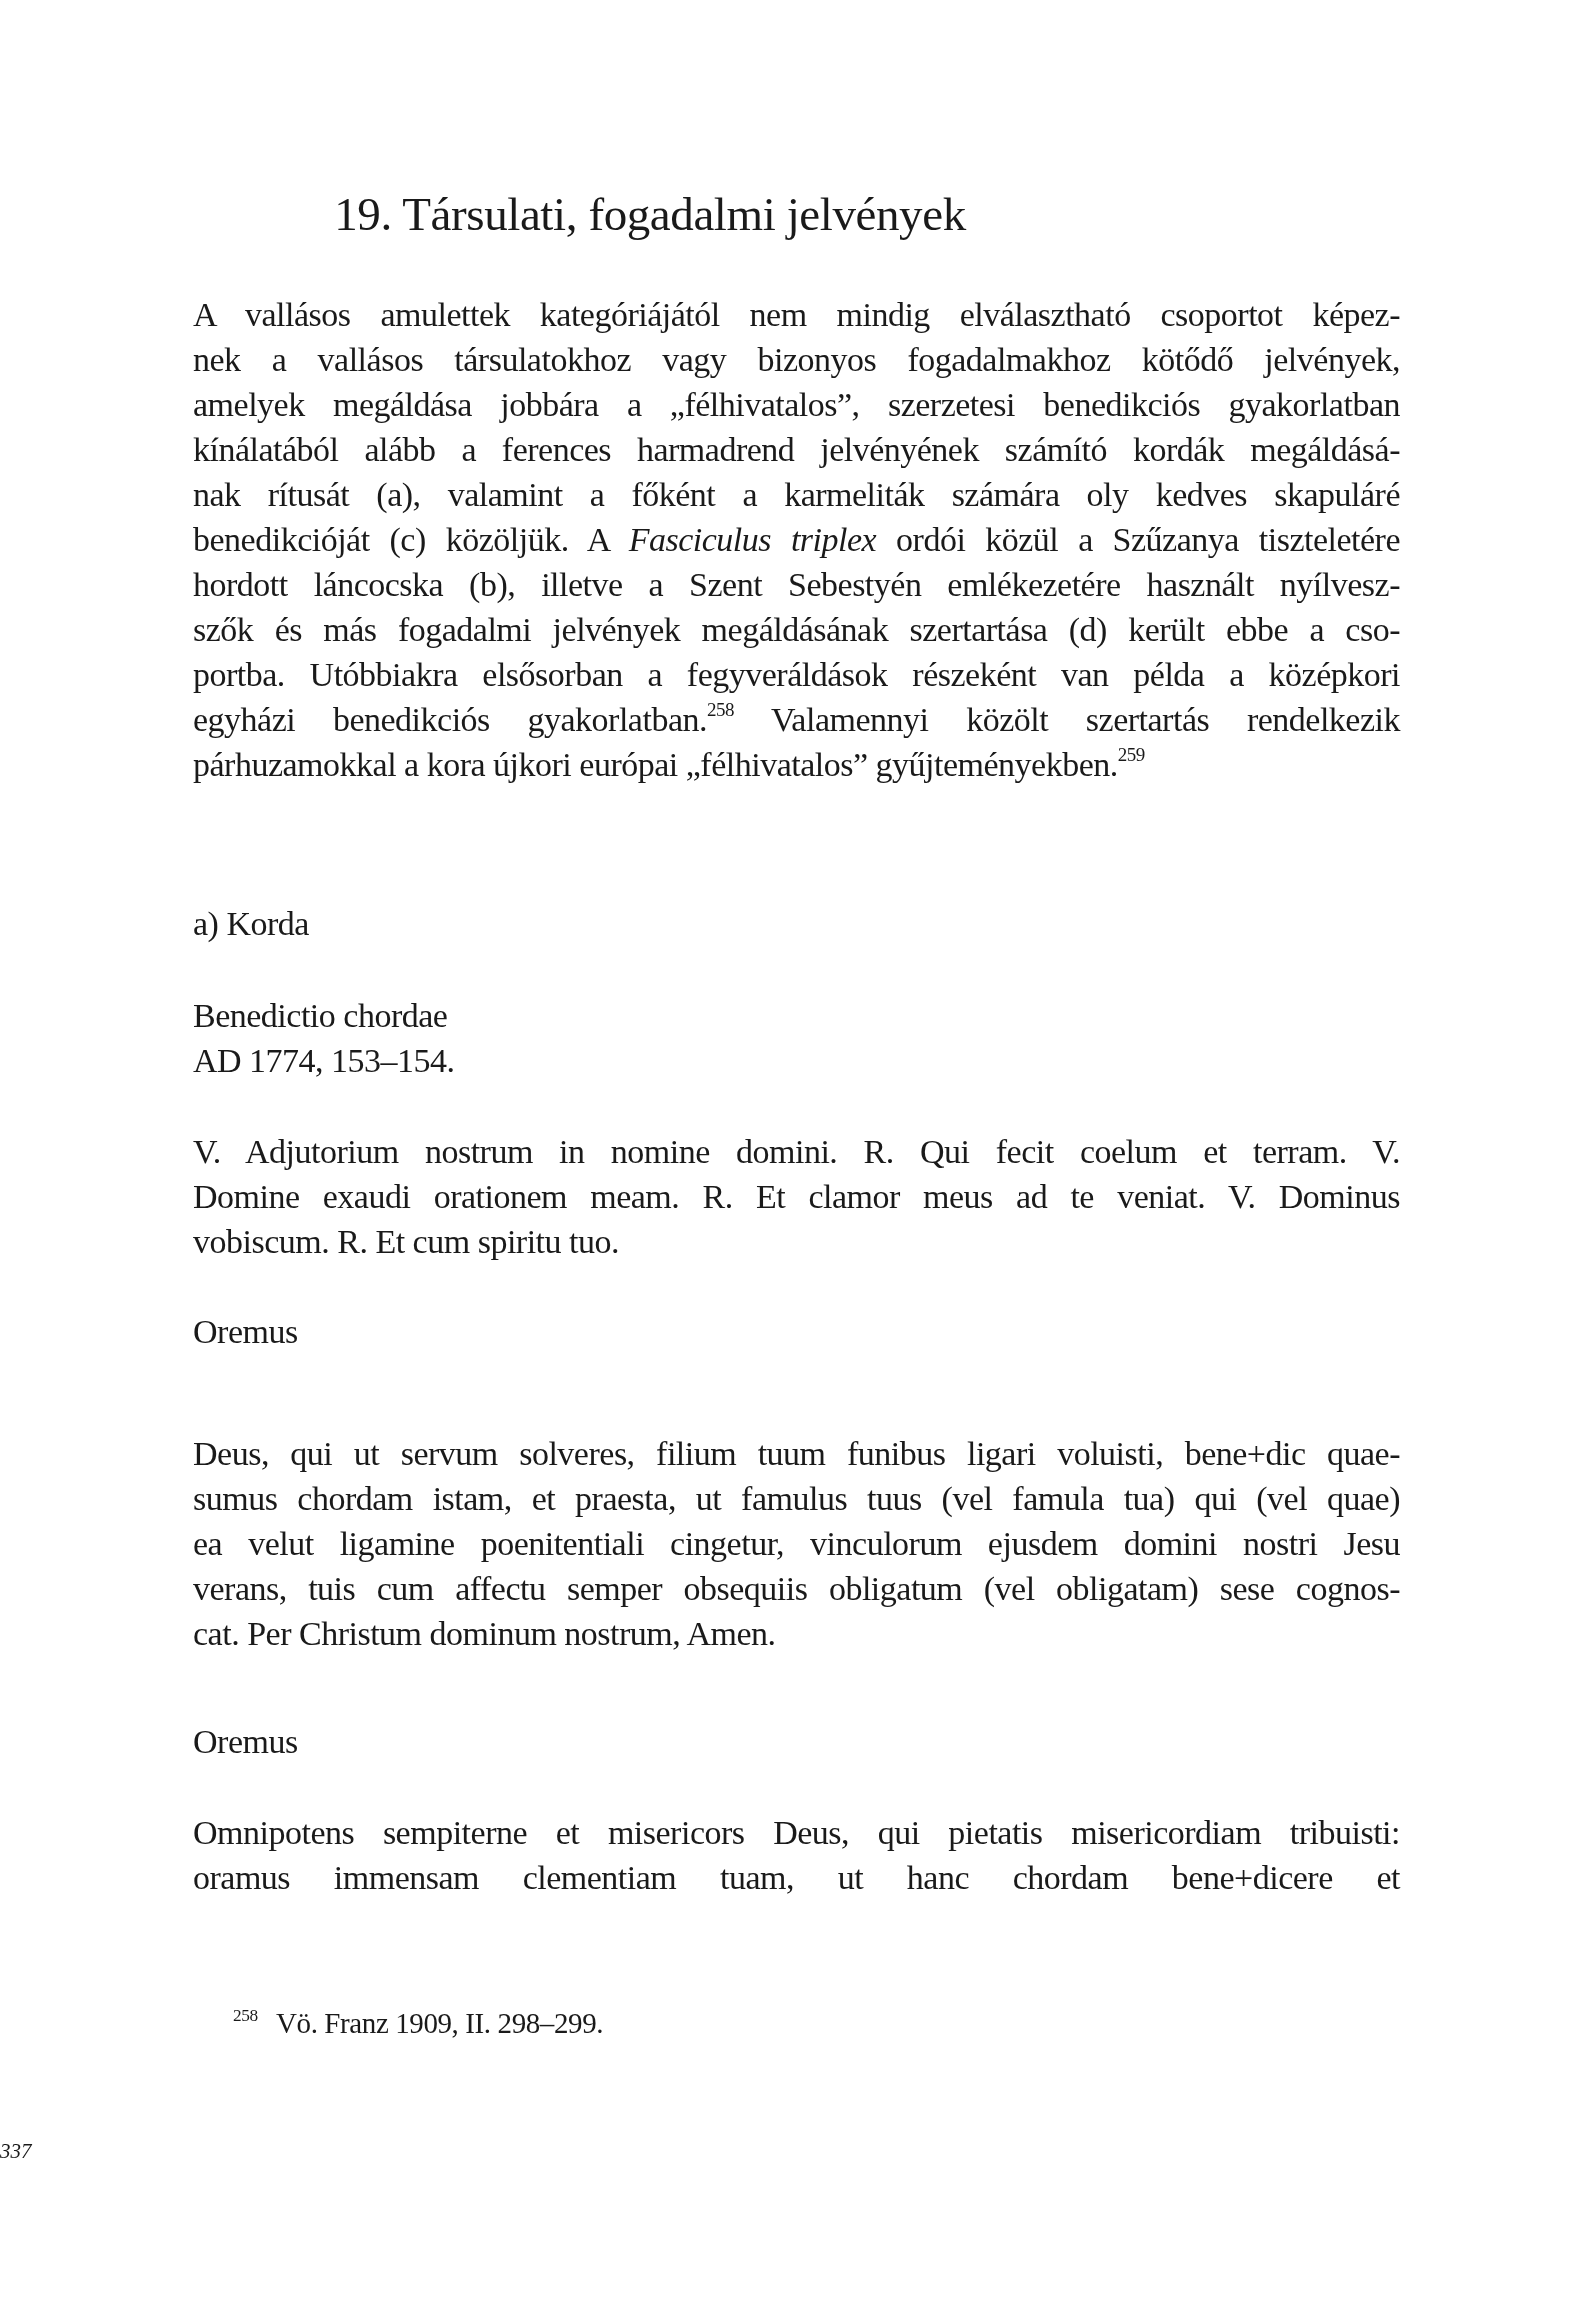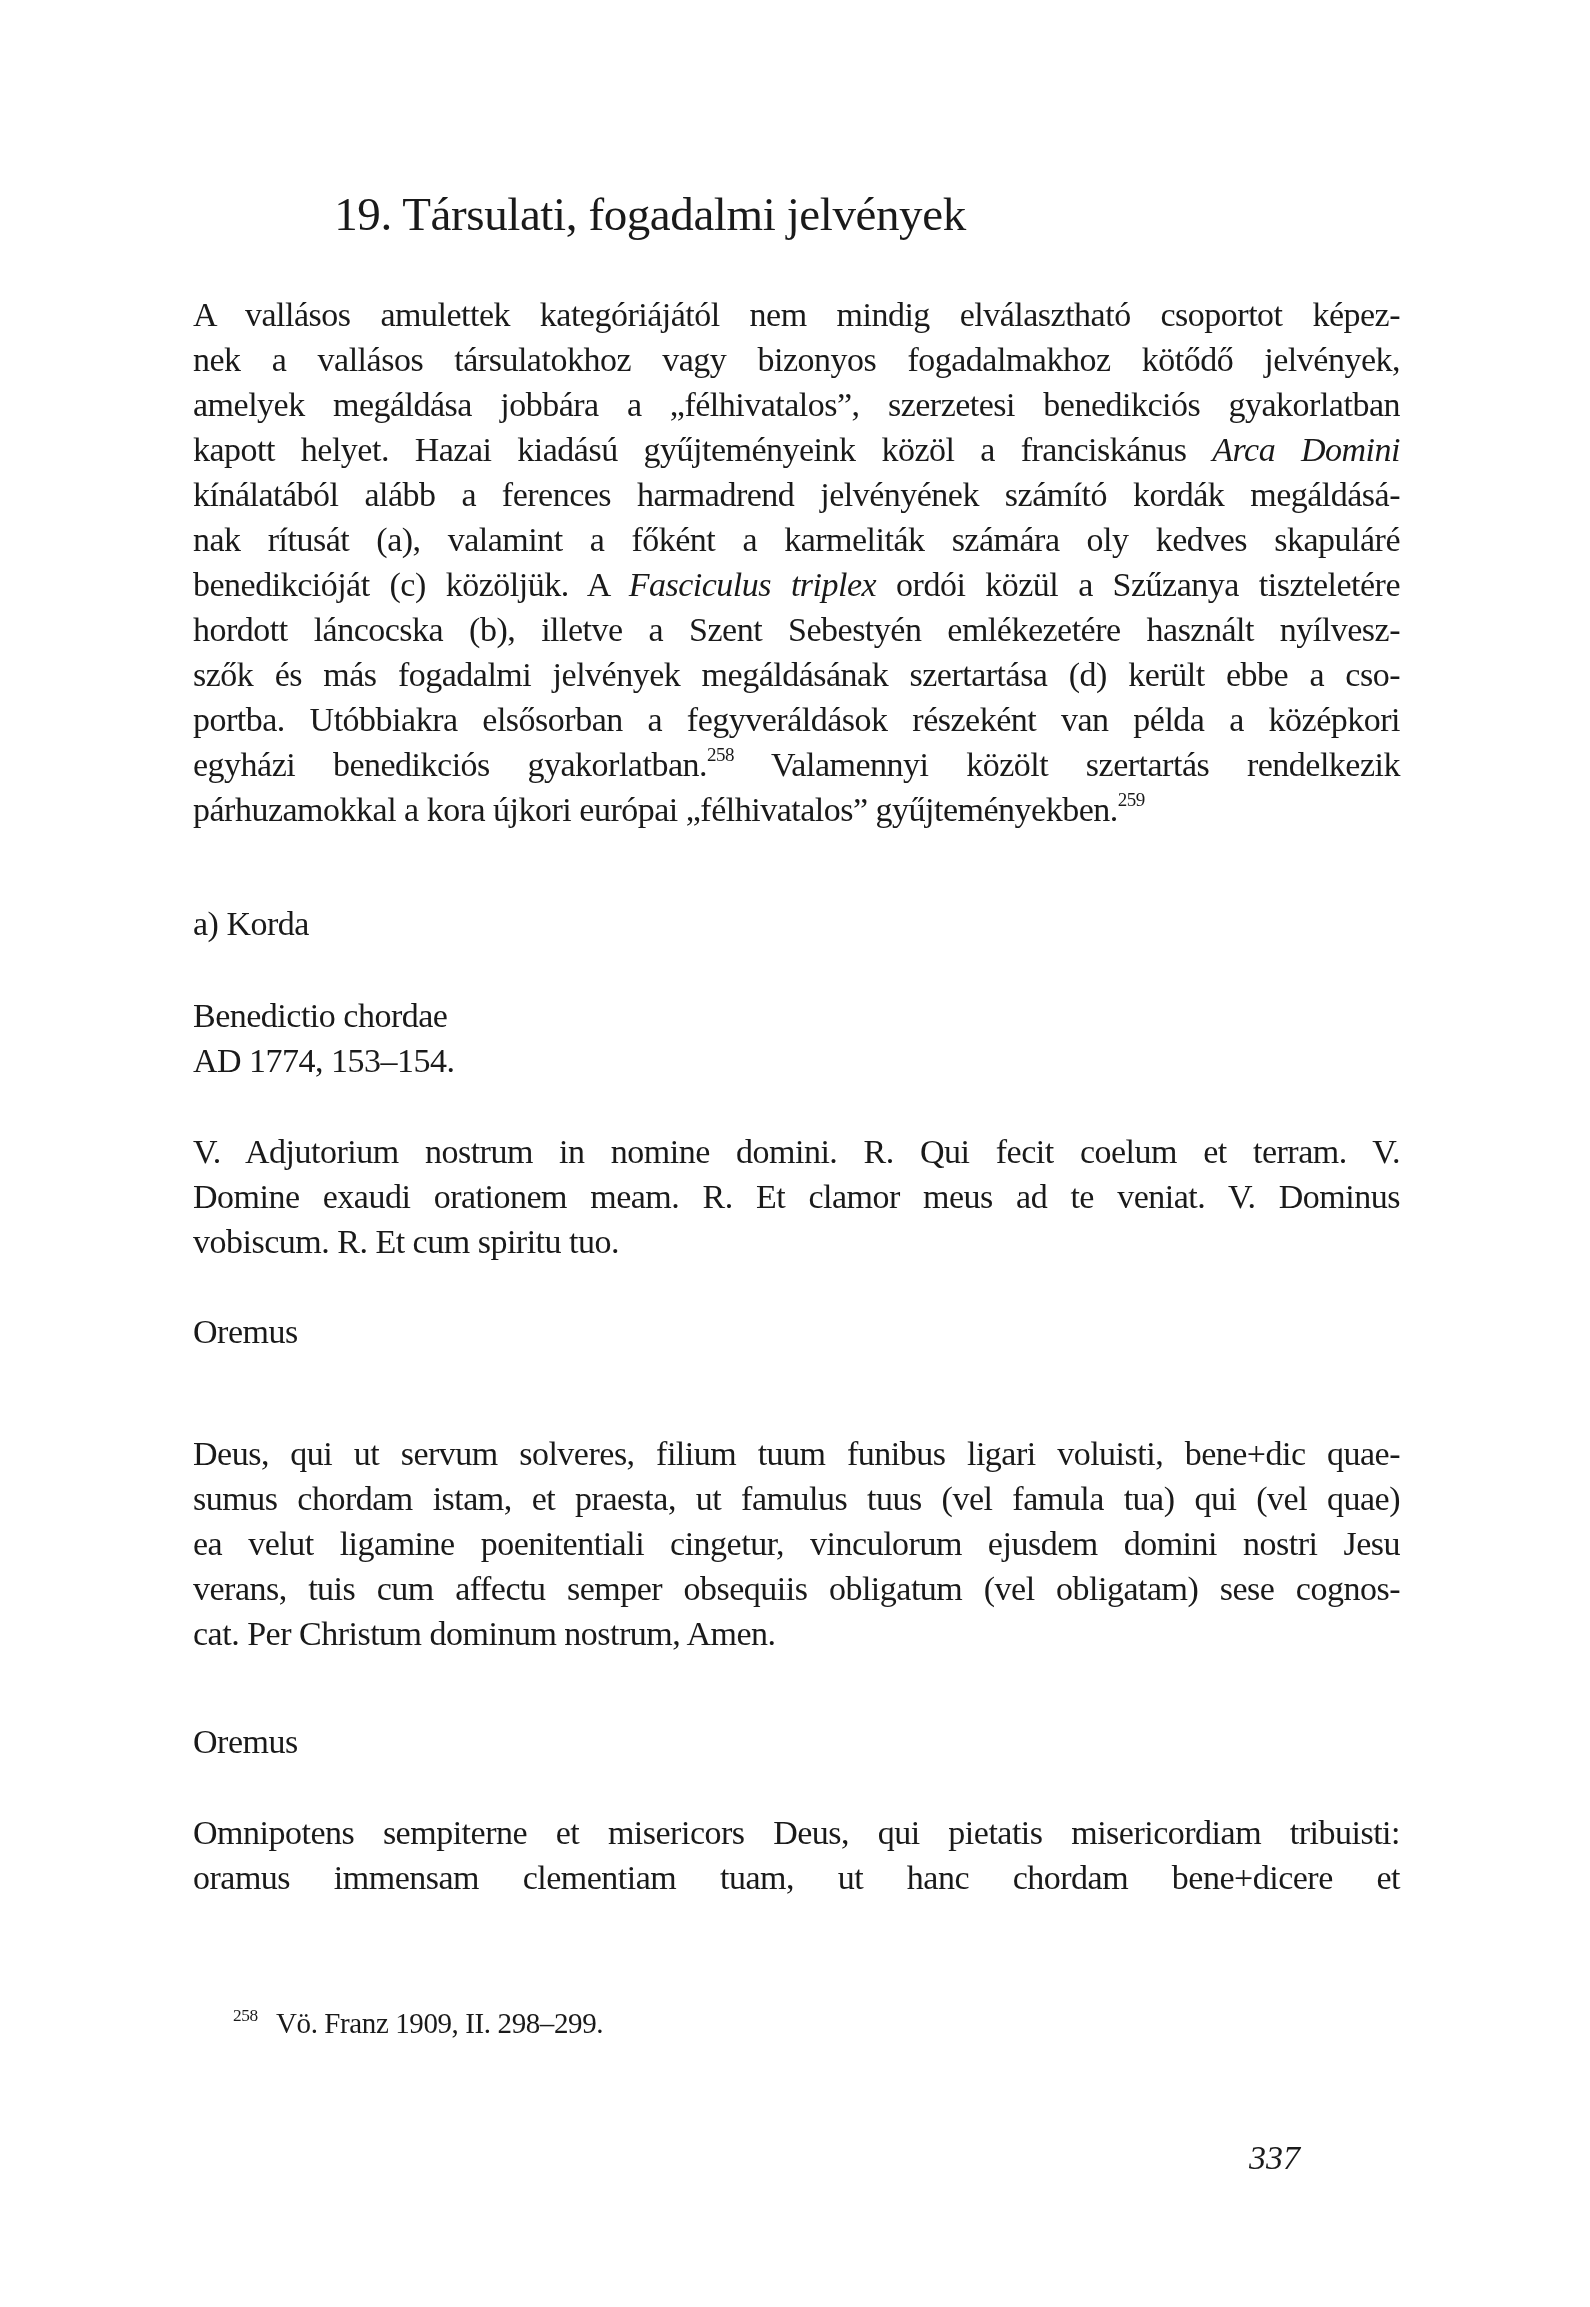--- a/index.html
+++ b/index.html
@@ -24,35 +24,34 @@
   .sup { font-size: 19px; vertical-align: 15.5px; line-height: 0; }
   em { font-style: italic; }
   .footnotes {
     position: absolute; left: 233px; top: 2003px;
     font-size: 29px; line-height: 40px; letter-spacing: -0.4px;
   }
   .fn { display: block; white-space: nowrap; }
   .fn-num { display: inline-block; width: 43px; font-size: 17.3px; vertical-align: 12px; line-height: 0; }
   .page-number {
     position: absolute; left: 0; right: 0; top: 2139px;
-    text-align: right; font-size: 34px; font-style: italic;
+    text-align: left; font-size: 21px; font-style: italic;
   }
 </style>
 </head>
 <body>
 
 <div class="page">
 
   <h1 class="title" style="margin:0;font-weight:normal;">19. Társulati, fogadalmi jelvények</h1>
 
   <div class="body-text" style="top:292px;">
     <span class="line">A vallásos amulettek kategóriájától nem mindig elválasztható csoportot képez-</span>
     <span class="line">nek a vallásos társulatokhoz vagy bizonyos fogadalmakhoz kötődő jelvények,</span>
     <span class="line">amelyek megáldása jobbára a „félhivatalos”, szerzetesi benedikciós gyakorlatban</span>
-    <span class="line"><span>kapott helyet. Hazai kiadású gyűjteményeink közöl a franciskánus </span><em>Arca Domini</em></span>
     <span class="line">kínálatából alább a ferences harmadrend jelvényének számító kordák megáldásá-</span>
     <span class="line">nak rítusát (a), valamint a főként a karmeliták számára oly kedves skapuláré</span>
     <span class="line"><span>benedikcióját (c) közöljük. A </span><em>Fasciculus triplex</em><span> ordói közül a Szűzanya tiszteletére</span></span>
     <span class="line">hordott láncocska (b), illetve a Szent Sebestyén emlékezetére használt nyílvesz-</span>
     <span class="line">szők és más fogadalmi jelvények megáldásának szertartása (d) került ebbe a cso-</span>
     <span class="line">portba. Utóbbiakra elsősorban a fegyveráldások részeként van példa a középkori</span>
     <span class="line"><span>egyházi benedikciós gyakorlatban.</span><span class="sup">258</span><span> Valamennyi közölt szertartás rendelkezik</span></span>
     <span class="line last"><span>párhuzamokkal a kora újkori európai „félhivatalos” gyűjteményekben.</span><span class="sup">259</span></span>
   </div>
 

